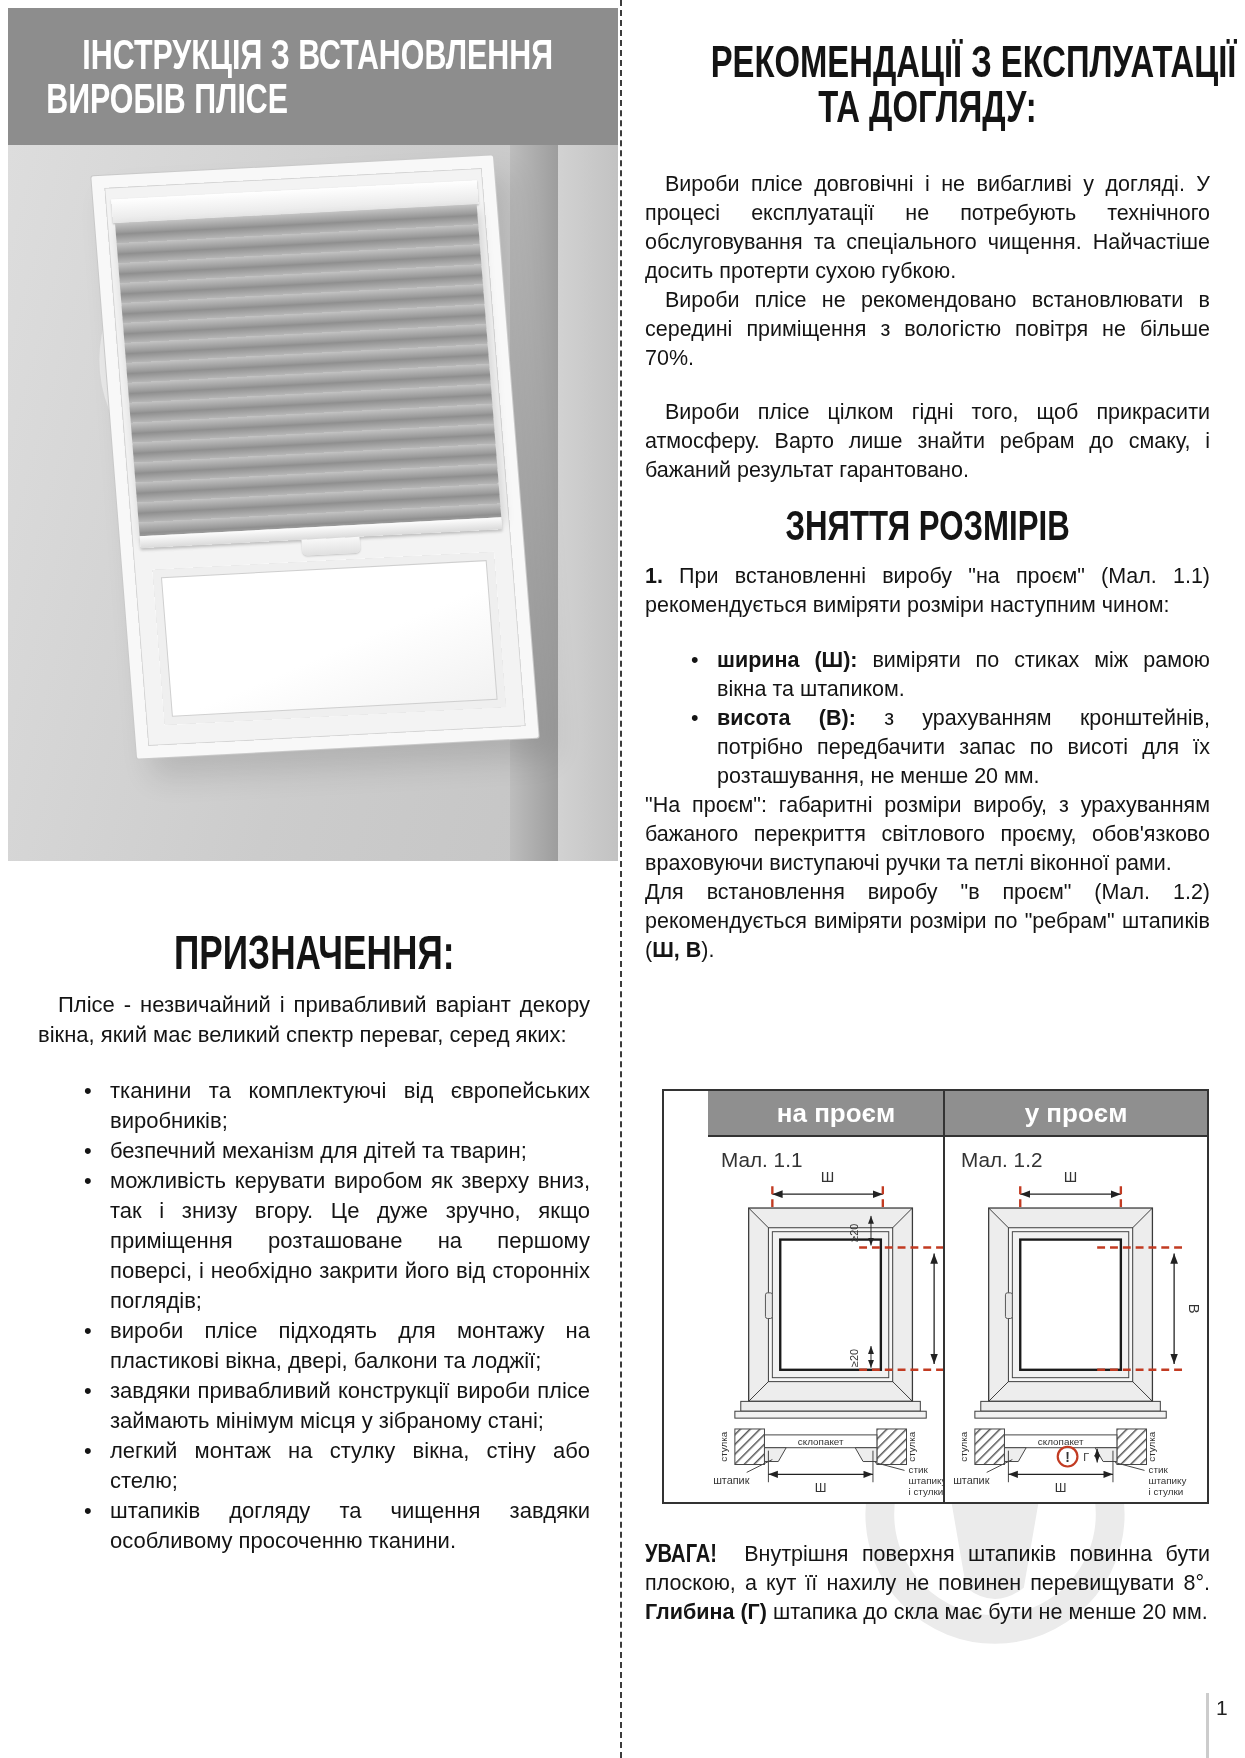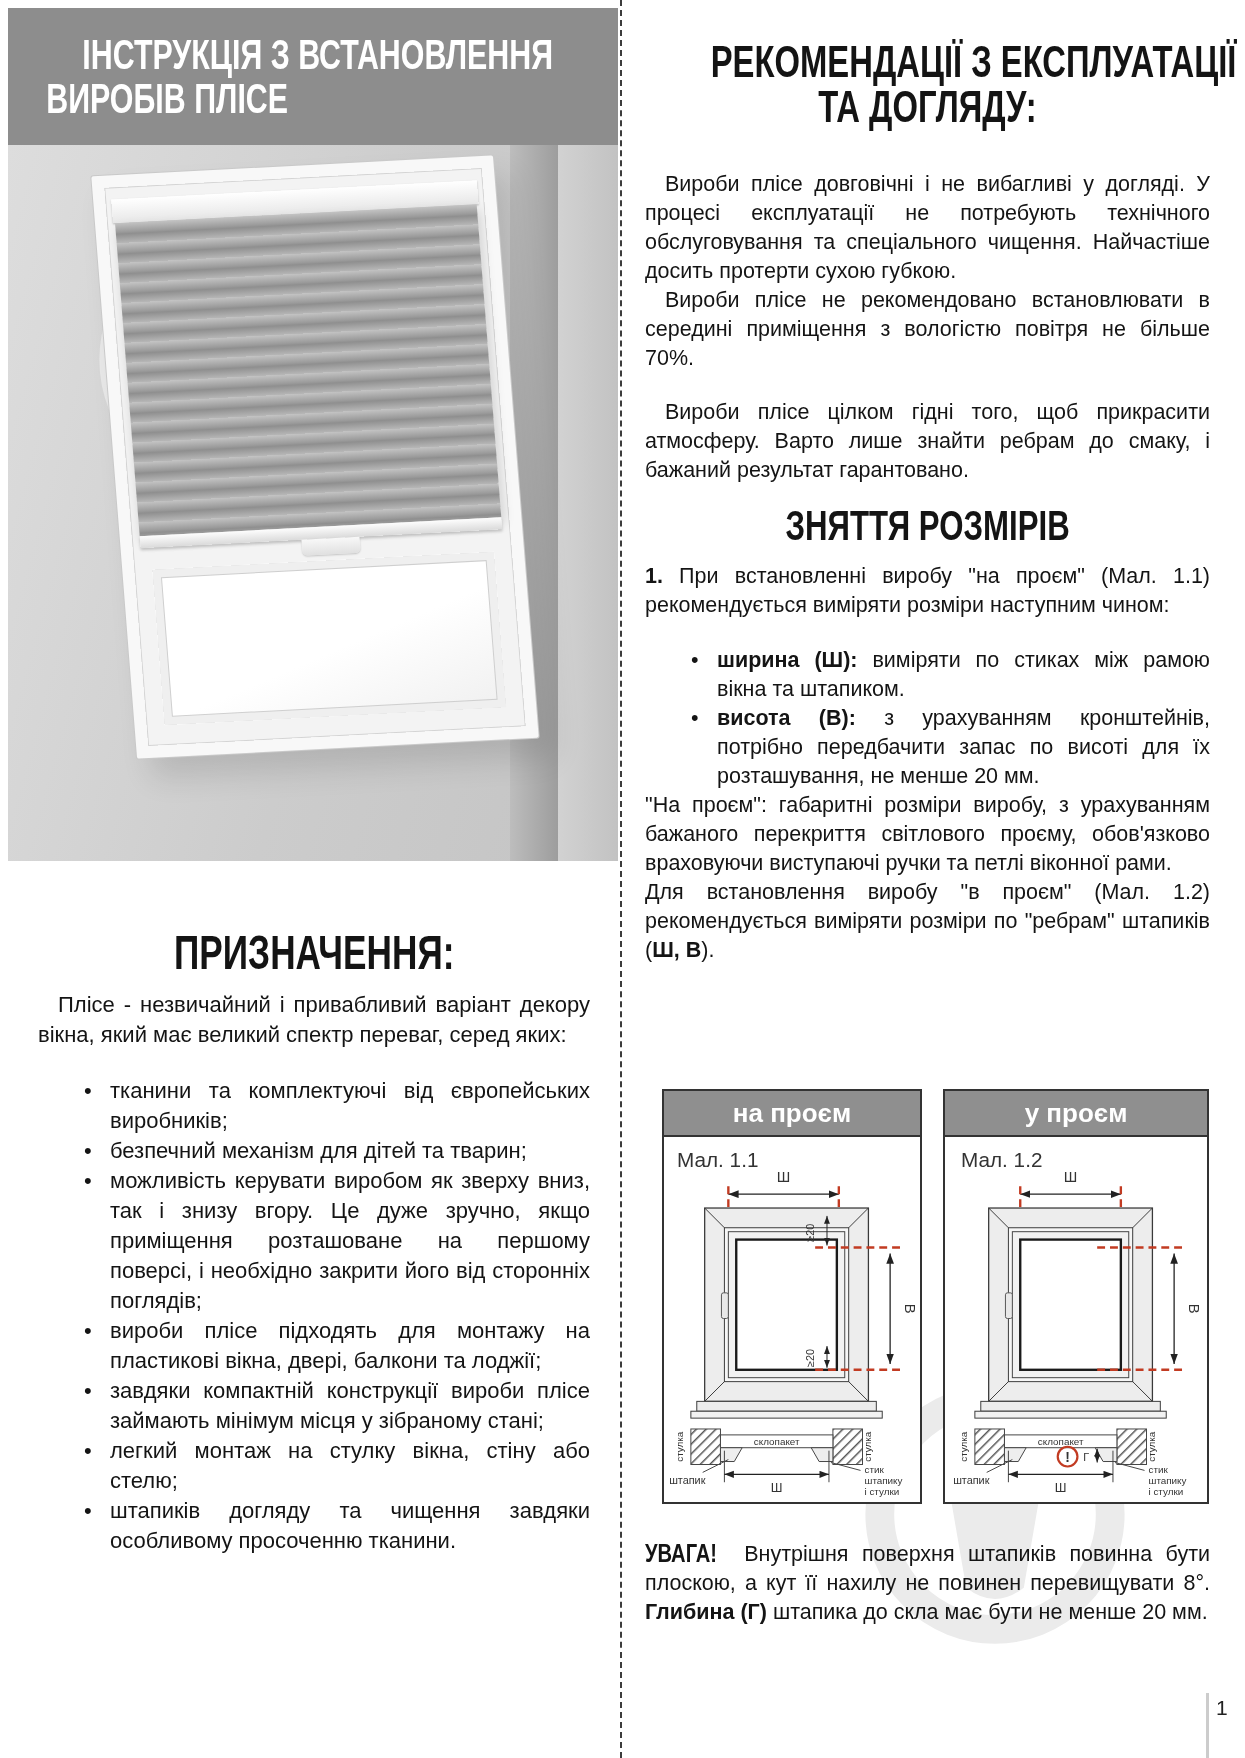--- a/index.html
+++ b/index.html
@@ -61,21 +61,21 @@
   .blt-r li .mk{left:10px;}
 
   
   .rcol{position:absolute;left:645px;top:40px;width:565px;}
   .rcol h1{font-size:41px;line-height:45px;margin:0 0 40px 0;}
   .rcol h2{font-size:39px;margin:26px 0 22px 0;}
   .mt{margin-top:25px;}
 
   
   .dbox{position:absolute;border:2px solid #333;background:#fff;z-index:1;}
-  .dbox-1{left:662px;top:1089px;width:256px;height:411px;}
+  .dbox-1{left:662px;top:1089px;width:256px;height:411px;padding-left:44px;}
   .dbox-2{left:943px;top:1089px;width:262px;height:411px;}
   .dhead{height:44px;background:#8f8f8f;color:#fff;display:flex;align-items:center;justify-content:center;
          font-weight:bold;font-size:26px;border-bottom:2px solid #333;}
   .dbody{position:relative;border-radius:8px;}
   svg text{font-family:"Liberation Sans",sans-serif;fill:#333;}
 
   
   .attn{position:absolute;left:645px;top:1538px;width:565px;z-index:1;}
   .attn .lead{display:inline-block;font-weight:bold;font-size:24px;transform:scale(0.84,1.08);transform-origin:left center;}
 
@@ -114,21 +114,21 @@
   <div class="divider"></div>
 
   <div class="purpose body-txt-l">
     <h2 class="hdg"><span class="cond">ПРИЗНАЧЕННЯ:</span></h2>
     <p class="ind">Плісе - незвичайний і привабливий варіант декору вікна, який має великий спектр переваг, серед яких:</p>
     <ul class="blt">
       <li><span class="mk">•</span><span>тканини та комплектуючі від європейських виробників;</span></li>
       <li><span class="mk">•</span><span>безпечний механізм для дітей та тварин;</span></li>
       <li><span class="mk">•</span><span>можливість керувати виробом як зверху вниз, так і знизу вгору. Це дуже зручно, якщо приміщення розташоване на першому поверсі, і необхідно закрити його від сторонніх поглядів;</span></li>
       <li><span class="mk">•</span><span>вироби плісе підходять для монтажу на пластикові вікна, двері, балкони та лоджії;</span></li>
-      <li><span class="mk">•</span><span>завдяки компактній конструкції вироби плісе займають мінімум місця у зібраному стані;</span></li>
+      <li><span class="mk">•</span><span>завдяки привабливий конструкції вироби плісе займають мінімум місця у зібраному стані;</span></li>
       <li><span class="mk">•</span><span>легкий монтаж на стулку вікна, стіну або стелю;</span></li>
       <li><span class="mk">•</span><span>штапиків догляду та чищення завдяки особливому просоченню тканини.</span></li>
     </ul>
   </div>
 
   <div class="rcol body-txt">
     <h1 class="hdg">
       <span class="cond">РЕКОМЕНДАЦІЇ З ЕКСПЛУАТАЦІЇ</span><br>
       <span class="cond">ТА ДОГЛЯДУ:</span>
     </h1>

